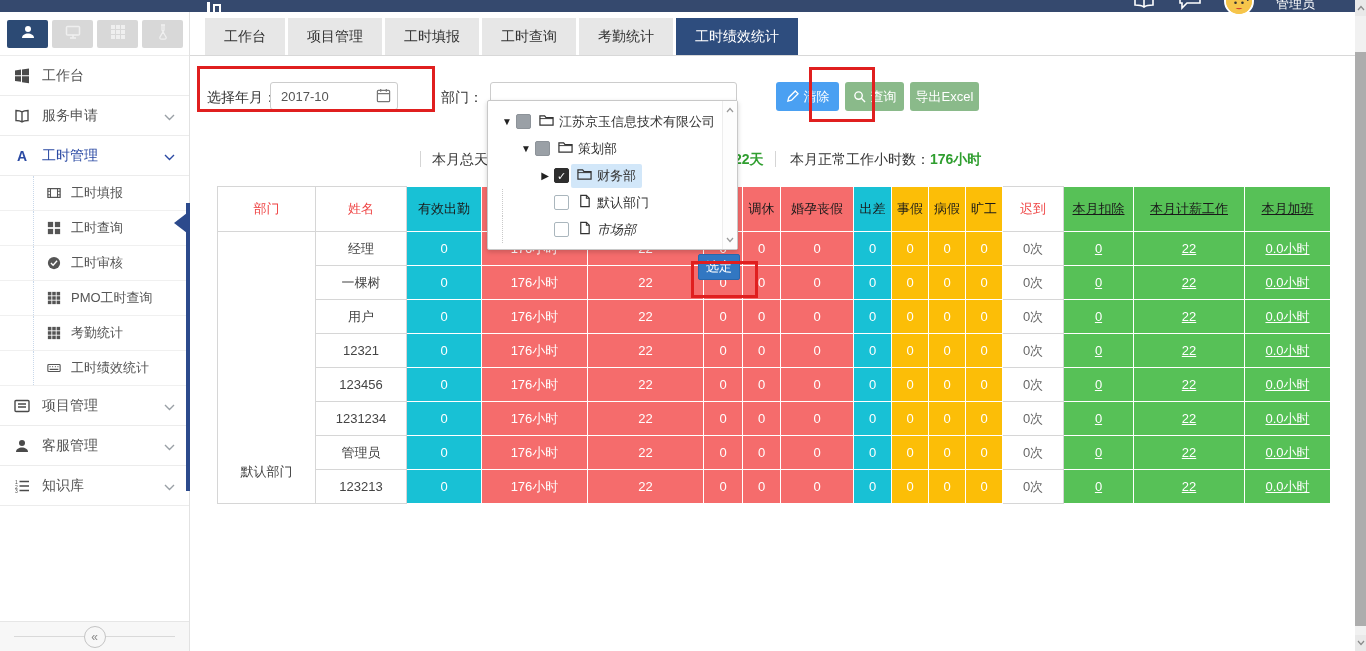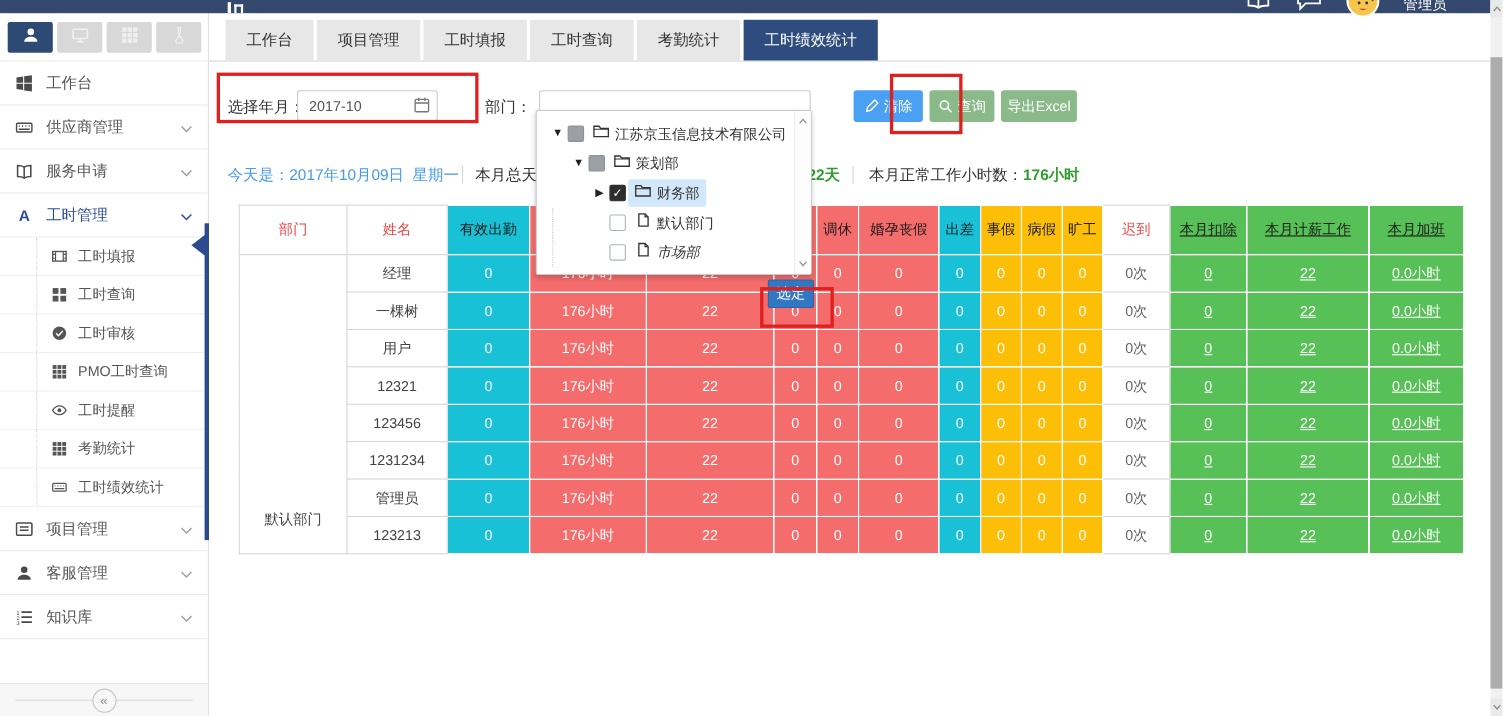--- a/index.html
+++ b/index.html
@@ -214,32 +214,20 @@
               <path d="M1 8.2h6v5.6l-6-.9z"></path>
               <path d="M8 8.2h7v7l-7-1z"></path>
             </g>
           </svg>
         </span>
         <span class="lbl">工作台</span>
       </div>
       <div class="m-item">
         <span class="mi">
           <svg viewBox="0 0 16 16">
-            <rect x="1" y="4" width="14" height="8" rx="1" fill="none" stroke="currentColor" stroke-width="1.3"></rect>
-            <path d="M3 6.5h1M6 6.5h1M9 6.5h1M12 6.5h1M3 9.5h10" stroke="currentColor" stroke-width="1.3"></path>
-          </svg>
-        </span>
-        <span class="lbl">供应商管理</span>
-        <span class="chev"><svg viewBox="0 0 11 7">
-            <path d="M1 1l4.5 4.5L10 1" fill="none" stroke="currentColor" stroke-width="1.4"></path>
-          </svg></span>
-      </div>
-      <div class="m-item">
-        <span class="mi">
-          <svg viewBox="0 0 16 16">
             <path d="M2 2.5c2.5 0 4.5.4 6 1.4 1.5-1 3.5-1.4 6-1.4v10c-2.5 0-4.5.4-6 1.4-1.5-1-3.5-1.4-6-1.4zM8 3.9v10" fill="none" stroke="currentColor" stroke-width="1.4"></path>
           </svg>
         </span>
         <span class="lbl">服务申请</span>
         <span class="chev"><svg viewBox="0 0 11 7">
             <path d="M1 1l4.5 4.5L10 1" fill="none" stroke="currentColor" stroke-width="1.4"></path>
           </svg></span>
       </div>
       <div class="m-item active">
         <span class="mi">
@@ -293,29 +281,20 @@
               <rect x="1" y="6" width="4" height="4"></rect>
               <rect x="6" y="6" width="4" height="4"></rect>
               <rect x="11" y="6" width="4" height="4"></rect>
               <rect x="1" y="11" width="4" height="4"></rect>
               <rect x="6" y="11" width="4" height="4"></rect>
               <rect x="11" y="11" width="4" height="4"></rect>
             </g>
           </svg>
         </span>
         <span class="lbl">PMO工时查询</span>
-      </div>
-      <div class="sub-item">
-        <span class="mi">
-          <svg viewBox="0 0 16 16">
-            <path d="M1 8s2.8-4.5 7-4.5S15 8 15 8s-2.8 4.5-7 4.5S1 8 1 8z" fill="none" stroke="currentColor" stroke-width="1.3"></path>
-            <circle cx="8" cy="8" r="2" fill="currentColor"></circle>
-          </svg>
-        </span>
-        <span class="lbl">工时提醒</span>
       </div>
       <div class="sub-item">
         <span class="mi">
           <svg viewBox="0 0 16 16">
             <g fill="currentColor">
               <rect x="1" y="1" width="4" height="4"></rect>
               <rect x="6" y="1" width="4" height="4"></rect>
               <rect x="11" y="1" width="4" height="4"></rect>
               <rect x="1" y="6" width="4" height="4"></rect>
               <rect x="6" y="6" width="4" height="4"></rect>
@@ -415,21 +394,20 @@
         <circle cx="6" cy="6" r="4" fill="none" stroke="#fff" stroke-width="1.5"></circle>
         <path d="M9 9l4 4" stroke="#fff" stroke-width="1.5"></path>
       </svg>
     <span>查询</span>
   </button>
   <button class="btn-f" style="left:688px; width:69px; background:var(--green-btn);">
     <span>导出Excel</span>
   </button>
 
   <div class="info-row">
-    <span class="i-blue" style="left:17px"><span>今天是：2017年10月09日</span>&nbsp;&nbsp;<span>星期一</span></span>
     <span class="i-sep" style="left:230px"></span>
     <span class="i-dark" style="left:242px"><span>本月总天数：</span><span class="i-green">31天</span></span>
     <span class="i-sep" style="left:382px"></span>
     <span class="i-dark" style="left:432px"><span>本月工作日天数：</span><span class="i-green">22天</span></span>
     <span class="i-sep" style="left:585px"></span>
     <span class="i-dark" style="left:600px"><span>本月正常工作小时数：</span><span class="i-green">176小时</span></span>
   </div>
 
   <table class="grid" id="grid">
       <colgroup>

